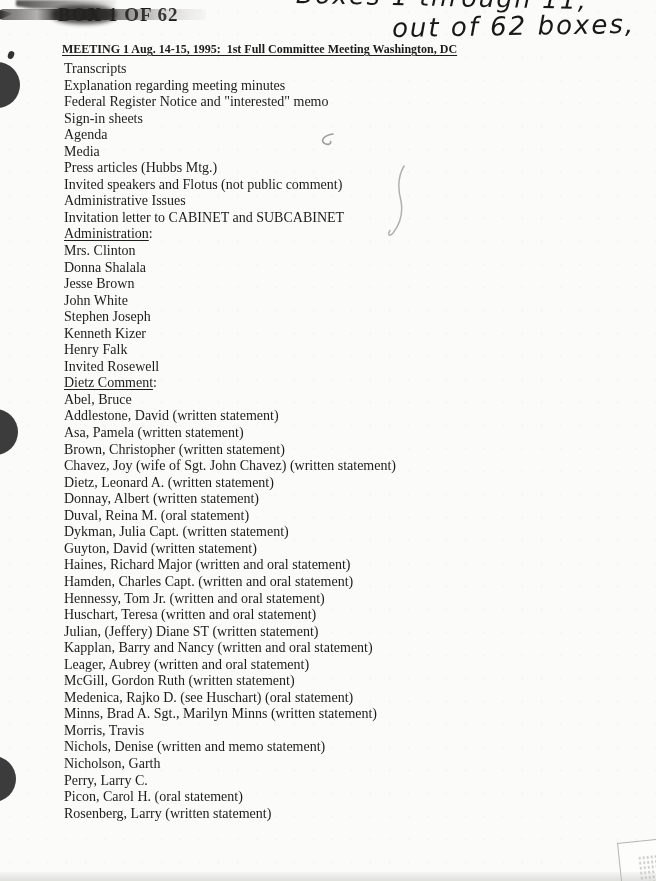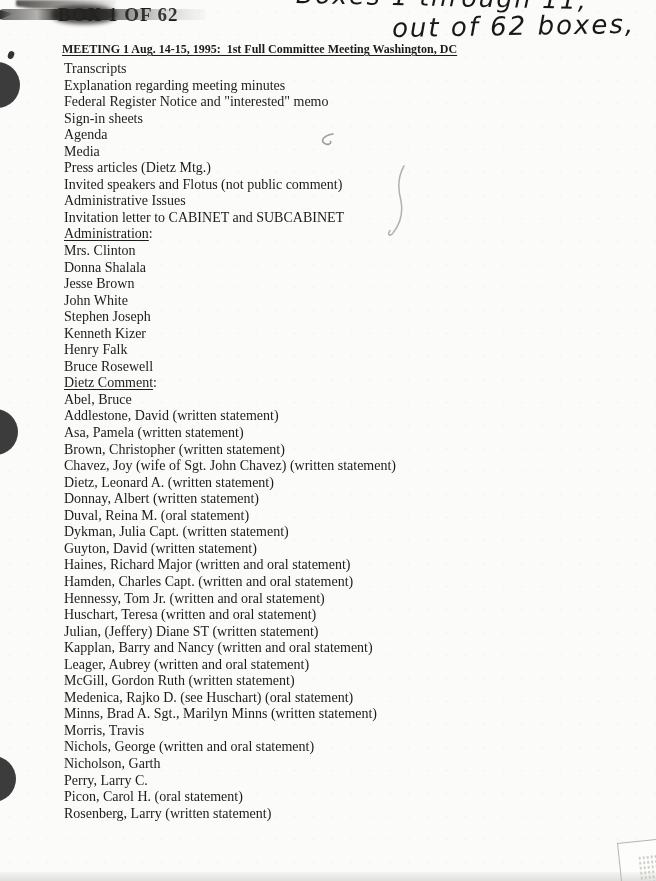--- a/index.html
+++ b/index.html
@@ -125,33 +125,33 @@
 
   <div class="heading">MEETING 1 Aug. 14-15, 1995:  1st Full Committee Meeting Washington, DC</div>
 
   <div class="doc-list">
       <div class="line">Transcripts</div>
       <div class="line">Explanation regarding meeting minutes</div>
       <div class="line">Federal Register Notice and "interested" memo</div>
       <div class="line">Sign-in sheets</div>
       <div class="line">Agenda</div>
       <div class="line">Media</div>
-      <div class="line">Press articles (Dietz Mtg.)</div>
+      <div class="line">Press articles (Hubbs Mtg.)</div>
       <div class="line">Invited speakers and Flotus (not public comment)</div>
       <div class="line">Administrative Issues</div>
       <div class="line">Invitation letter to CABINET and SUBCABINET</div>
       <div class="line"><span class="u">Administration</span>:</div>
       <div class="line">Mrs. Clinton</div>
       <div class="line">Donna Shalala</div>
       <div class="line">Jesse Brown</div>
       <div class="line">John White</div>
       <div class="line">Stephen Joseph</div>
       <div class="line">Kenneth Kizer</div>
       <div class="line">Henry Falk</div>
-      <div class="line">Bruce Rosewell</div>
+      <div class="line">Invited Rosewell</div>
       <div class="line"><span class="u">Dietz Comment</span>:</div>
       <div class="line">Abel, Bruce</div>
       <div class="line">Addlestone, David (written statement)</div>
       <div class="line">Asa, Pamela (written statement)</div>
       <div class="line">Brown, Christopher (written statement)</div>
       <div class="line">Chavez, Joy (wife of Sgt. John Chavez) (written statement)</div>
       <div class="line">Dietz, Leonard A. (written statement)</div>
       <div class="line">Donnay, Albert (written statement)</div>
       <div class="line">Duval, Reina M. (oral statement)</div>
       <div class="line">Dykman, Julia Capt. (written statement)</div>
@@ -160,21 +160,21 @@
       <div class="line">Hamden, Charles Capt. (written and oral statement)</div>
       <div class="line">Hennessy, Tom Jr. (written and oral statement)</div>
       <div class="line">Huschart, Teresa (written and oral statement)</div>
       <div class="line">Julian, (Jeffery) Diane ST (written statement)</div>
       <div class="line">Kapplan, Barry and Nancy (written and oral statement)</div>
       <div class="line">Leager, Aubrey (written and oral statement)</div>
       <div class="line">McGill, Gordon Ruth (written statement)</div>
       <div class="line">Medenica, Rajko D. (see Huschart) (oral statement)</div>
       <div class="line">Minns, Brad A. Sgt., Marilyn Minns (written statement)</div>
       <div class="line">Morris, Travis</div>
-      <div class="line">Nichols, George (written and oral statement)</div>
+      <div class="line">Nichols, Denise (written and memo statement)</div>
       <div class="line">Nicholson, Garth</div>
       <div class="line">Perry, Larry C.</div>
       <div class="line">Picon, Carol H. (oral statement)</div>
       <div class="line">Rosenberg, Larry (written statement)</div>
     </div>
 
   <svg class="squiggle sq1" width="20" height="16" viewBox="0 0 20 16">
     <path d="M15,2 C7,3 2,8 6,11 C9,13.5 14,12 12.5,9.5" fill="none" stroke="#9d9d97" stroke-width="1.6" stroke-linecap="round"></path>
   </svg>
   <svg class="squiggle sq2" width="26" height="76" viewBox="0 0 26 76">

